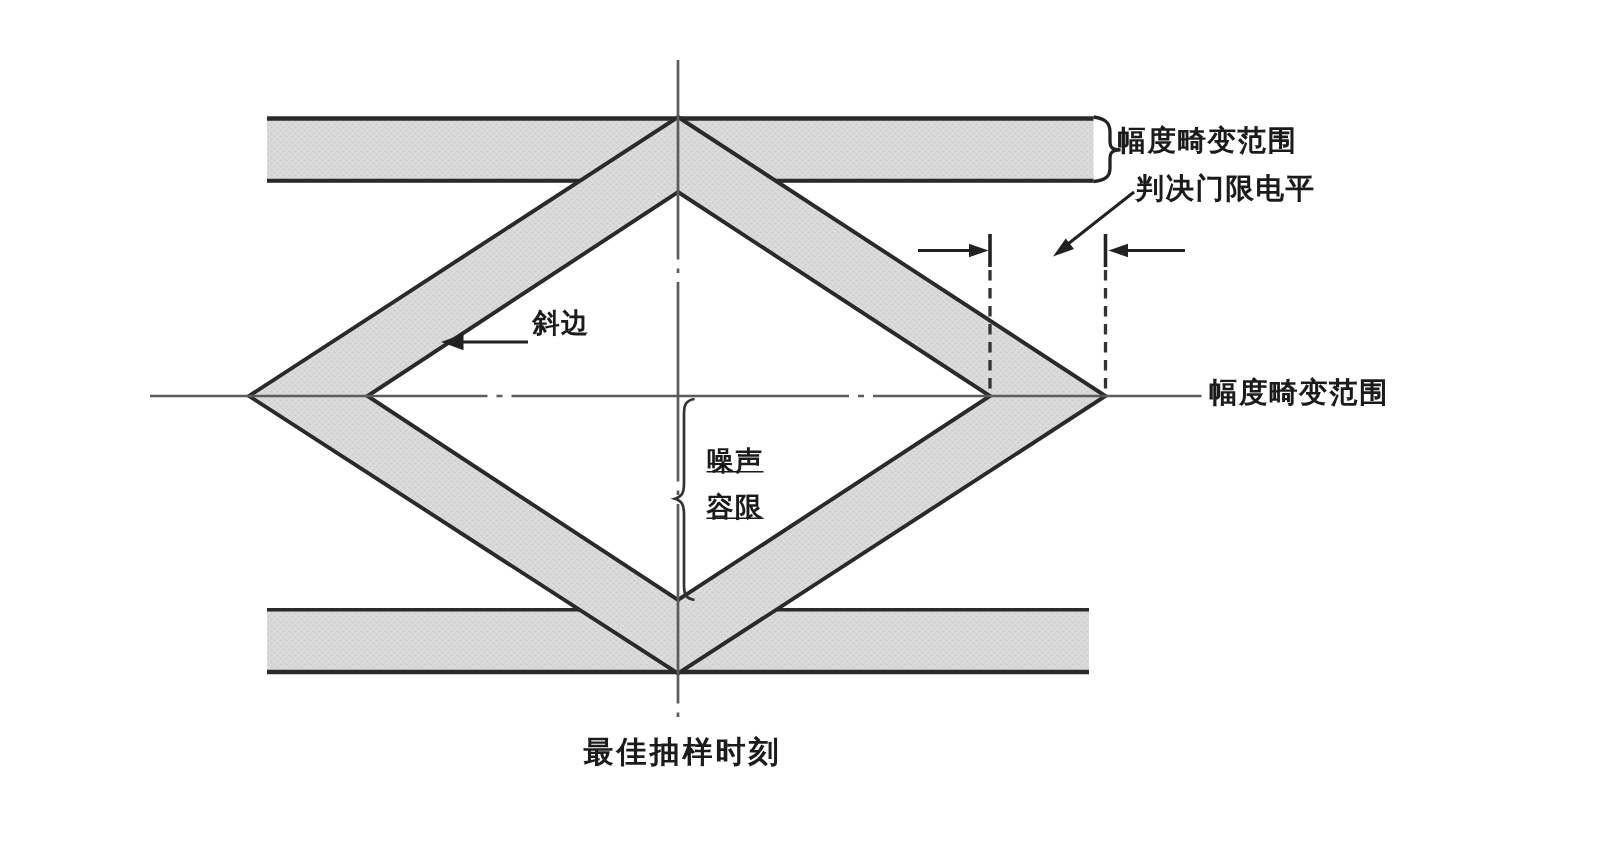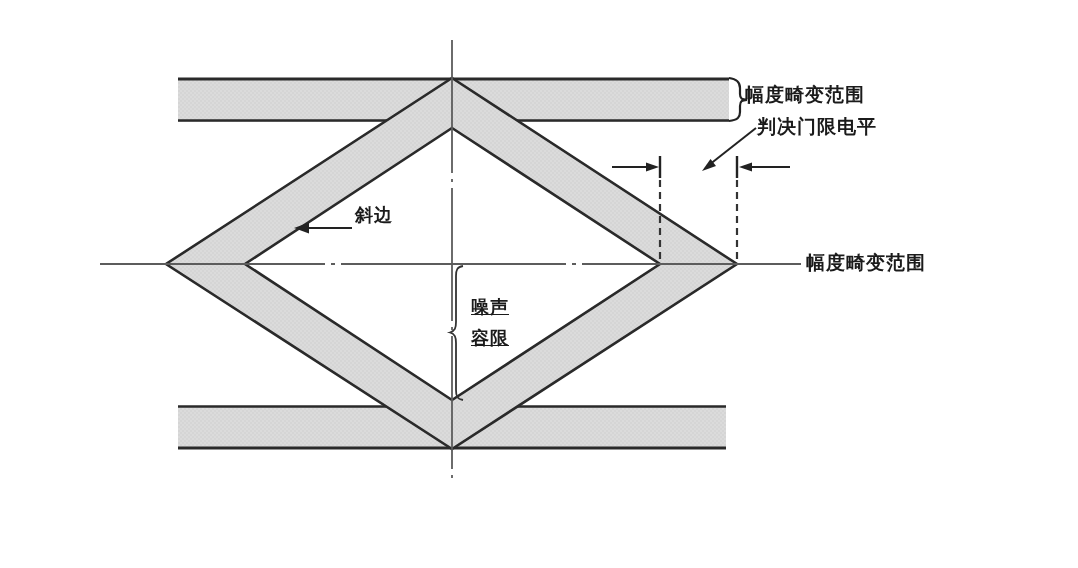--- a/index.html
+++ b/index.html
@@ -103,13 +103,14 @@
 
   <div class="lbl lbl-decision">幅度畸变范围</div>
 
   <div class="lbl lbl-slant">斜边</div>
 
   <div class="lbl lbl-noise">
     <div>噪声</div>
     <div>容限</div>
   </div>
 
+  <div class="lbl lbl-sampling">最佳抽样时刻</div>
 </div>
 
 </body></html>

